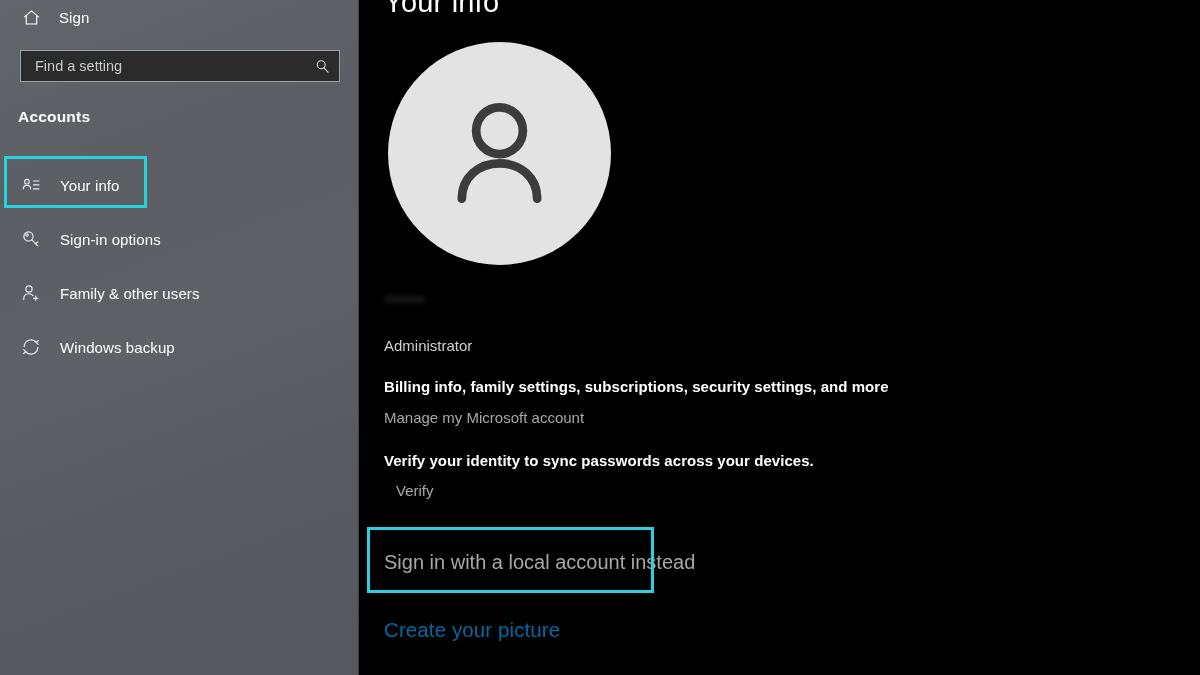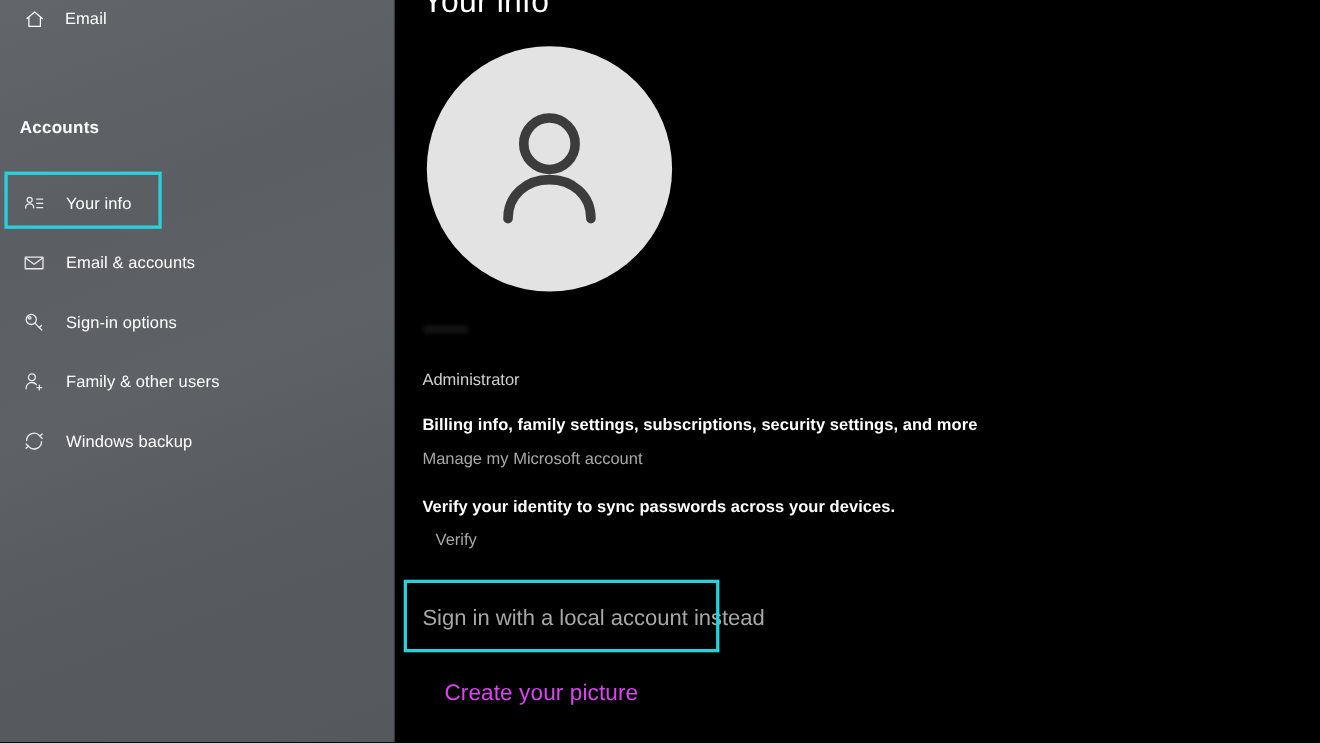--- a/index.html
+++ b/index.html
@@ -207,71 +207,70 @@
     left: 25px; top: 551px;
     color: #a8a8a8;
     font-size: 20px;
     text-decoration: none;
     cursor: default;
   }
 
   #create-picture-heading {
     position: absolute;
     left: 25px; top: 618px;
-    color: #d946ef;
+    color: #0369a1;
     font-size: 20.5px;
     font-weight: normal;
     letter-spacing: 0.1px;
-    margin-left: 20px;
   }
 </style>
 </head>
 <body>
 
 <div id="app">
 
   <div id="sidebar">
 
     <div class="home-row">
       <span class="nav-icon">
         <svg width="19" height="19" viewBox="0 0 24 24" fill="none" stroke="#ffffff" stroke-width="1.4" stroke-linecap="round" stroke-linejoin="round">
           <path d="M3.2 11.2 L12 3.6 L20.8 11.2"></path>
           <path d="M5.4 10 L5.4 20.2 L18.6 20.2 L18.6 10"></path>
         </svg>
       </span>
-      <span class="home-label">Email</span>
+      <span class="home-label">Sign</span>
     </div>
 
+    <div class="search-box">
+      <input class="search-input" type="text" value="" placeholder="Find a setting" style="">
+      <span class="search-icon-wrap">
+        <svg width="17" height="17" viewBox="0 0 24 24" fill="none" stroke="#d8dadc" stroke-width="1.5" stroke-linecap="round">
+          <circle cx="10.2" cy="9.6" r="5.6"></circle>
+          <path d="M14.3 13.9 L20 20.2"></path>
+        </svg>
+      </span>
+    </div>
 
     <div class="section-title">Accounts</div>
 
     <div class="nav-list">
 
       <div class="nav-item">
         <span class="nav-icon">
           <svg width="22" height="22" viewBox="0 0 24 24" fill="none" stroke="#e8eaec" stroke-width="1.25" stroke-linecap="round">
             <circle cx="7.6" cy="8.4" r="2.5"></circle>
             <path d="M3.6 16.4 C3.6 13.7 5.4 12.4 7.6 12.4 C9.8 12.4 11.6 13.7 11.6 16.4"></path>
             <path d="M14.6 7.6 H20.6"></path>
             <path d="M14.6 11.9 H20.6"></path>
             <path d="M14.6 16.2 H20.6"></path>
           </svg>
         </span>
         <span class="nav-label">Your info</span>
       </div>
 
-      <div class="nav-item">
-        <span class="nav-icon">
-          <svg width="22" height="22" viewBox="0 0 24 24" fill="none" stroke="#e8eaec" stroke-width="1.3" stroke-linejoin="round">
-            <rect x="3.2" y="6.2" width="17.6" height="11.6" rx="0.6"></rect>
-            <path d="M3.2 6.8 L12 13.4 L20.8 6.8"></path>
-          </svg>
-        </span>
-        <span class="nav-label">Email &amp; accounts</span>
-      </div>
 
       <div class="nav-item">
         <span class="nav-icon">
           <svg width="22" height="22" viewBox="0 0 24 24" fill="none" stroke="#e8eaec" stroke-width="1.3" stroke-linecap="round" stroke-linejoin="round">
             <circle cx="9.2" cy="9.2" r="5"></circle>
             <circle cx="7.6" cy="7.6" r="1.3"></circle>
             <path d="M12.8 12.8 L19.6 19.6"></path>
             <path d="M17.2 17.2 L19.3 15.1"></path>
           </svg>
         </span>

